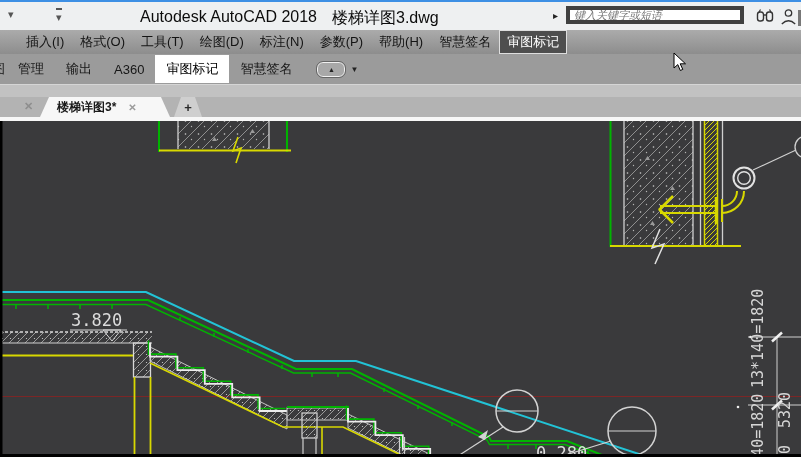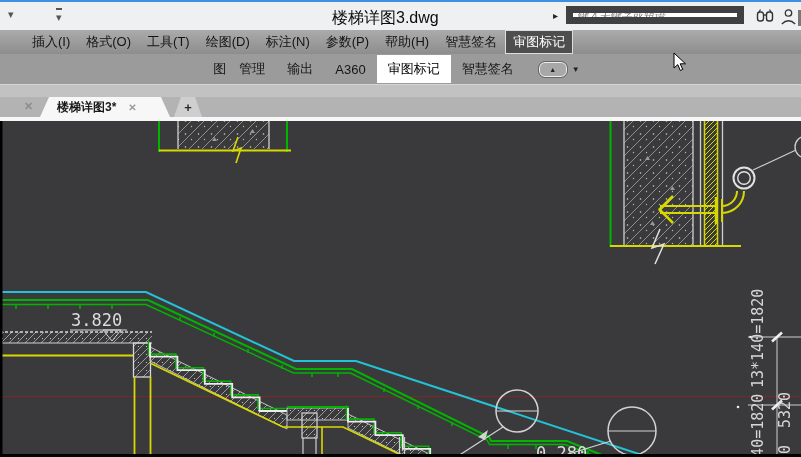--- a/index.html
+++ b/index.html
@@ -9,38 +9,38 @@
   
   .titlebar{position:absolute;top:0;left:0;right:0;height:30px;background:#eef0f1;
             border-top:2px solid #3d8fe4;box-sizing:border-box;}
   .qat-arrow{position:absolute;top:6px;color:#555;font-size:11px;}
   .qat-arrow.a1{left:8px;}
   .qat-arrow.a2{left:56px;border-top:2px solid #555;padding-top:1px;}
   .title-app{position:absolute;left:140px;top:6px;font-size:16px;color:#0c0c0c;white-space:nowrap;}
   .title-doc{position:absolute;left:332px;top:6px;font-size:16px;color:#0c0c0c;white-space:nowrap;}
   .search-expand{position:absolute;left:553px;top:8px;font-size:10px;color:#222;}
   .search-input{position:absolute;left:566px;top:4px;width:178px;height:18px;box-sizing:border-box;
-                border:7px solid #404040;background:#fff;font-family:"Liberation Sans",sans-serif;
+                border:4px solid #404040;background:#fff;font-family:"Liberation Sans",sans-serif;
                 font-size:11px;font-style:italic;color:#444;padding:0 4px;}
   .search-input::placeholder{color:#777;font-style:italic;}
   .tb-icon{position:absolute;top:6px;}
   .tb-icon.binoc{left:755px;}
   .tb-icon.person{left:780px;}
   .tb-edge{position:absolute;right:0;top:8px;width:3px;height:16px;background:#777;}
 
   
   .menubar{position:absolute;top:30px;left:0;right:0;height:24px;
            background:linear-gradient(#ababab,#8d8d8d);
-           display:flex;align-items:flex-start;padding-left:24px;box-sizing:border-box;}
+           display:flex;align-items:flex-start;padding-left:18px;box-sizing:border-box;}
   .menu-item{font-size:13px;color:#141414;padding:3px 8px;white-space:nowrap;}
   .menu-item.active{background:#4e4e4e;color:#fff;border:1px solid #dedede;padding:2px 7px;}
 
   
   .ribbonrow{position:absolute;top:54px;left:0;right:0;height:30px;background:#9b9b9b;
-             display:flex;align-items:center;box-sizing:border-box;justify-content:center;}
+             display:flex;align-items:center;box-sizing:border-box;}
   .ribbon-tab{font-size:13px;color:#161616;padding:6px 11px;white-space:nowrap;}
   .ribbon-tab.partial{margin-left:-10px;padding:6px 2px;}
   .ribbon-tab.active{background:#fff;color:#000;padding:5px 11px;}
   .ribbon-collapse{margin-left:14px;display:flex;align-items:center;gap:5px;}
   .collapse-pill{width:26px;height:13px;border:1px solid #f0f0f0;outline:1px solid #666;
                  border-radius:6px;background:#a8a8a8;display:flex;align-items:center;
                  justify-content:center;font-size:7px;color:#222;}
   .collapse-caret{font-size:8px;color:#222;}
 
   
@@ -67,20 +67,21 @@
   .cursor{position:absolute;left:673px;top:52px;z-index:60;}
 </style>
 </head>
 <body>
 
 <div class="window">
 
   <div class="titlebar">
     <span class="qat-arrow a1">▾</span>
     <span class="qat-arrow a2">▾</span>
+    <span class="title-app">Autodesk AutoCAD 2018</span>
     <span class="title-doc">楼梯详图3.dwg</span>
     <span class="search-expand">▸</span>
     <input class="search-input" value="" placeholder="键入关键字或短语" style="">
     <span class="tb-icon binoc">
       <svg width="20" height="16" viewBox="0 0 20 16">
         <rect x="2.5" y="4" width="6" height="9" rx="2.5" fill="none" stroke="#333" stroke-width="1.4"></rect>
         <rect x="11.5" y="4" width="6" height="9" rx="2.5" fill="none" stroke="#333" stroke-width="1.4"></rect>
         <line x1="8.5" y1="7" x2="11.5" y2="7" stroke="#333" stroke-width="1.4"></line>
         <line x1="4" y1="4" x2="5.5" y2="1.5" stroke="#333" stroke-width="1.2"></line>
         <line x1="16" y1="4" x2="14.5" y2="1.5" stroke="#333" stroke-width="1.2"></line>

